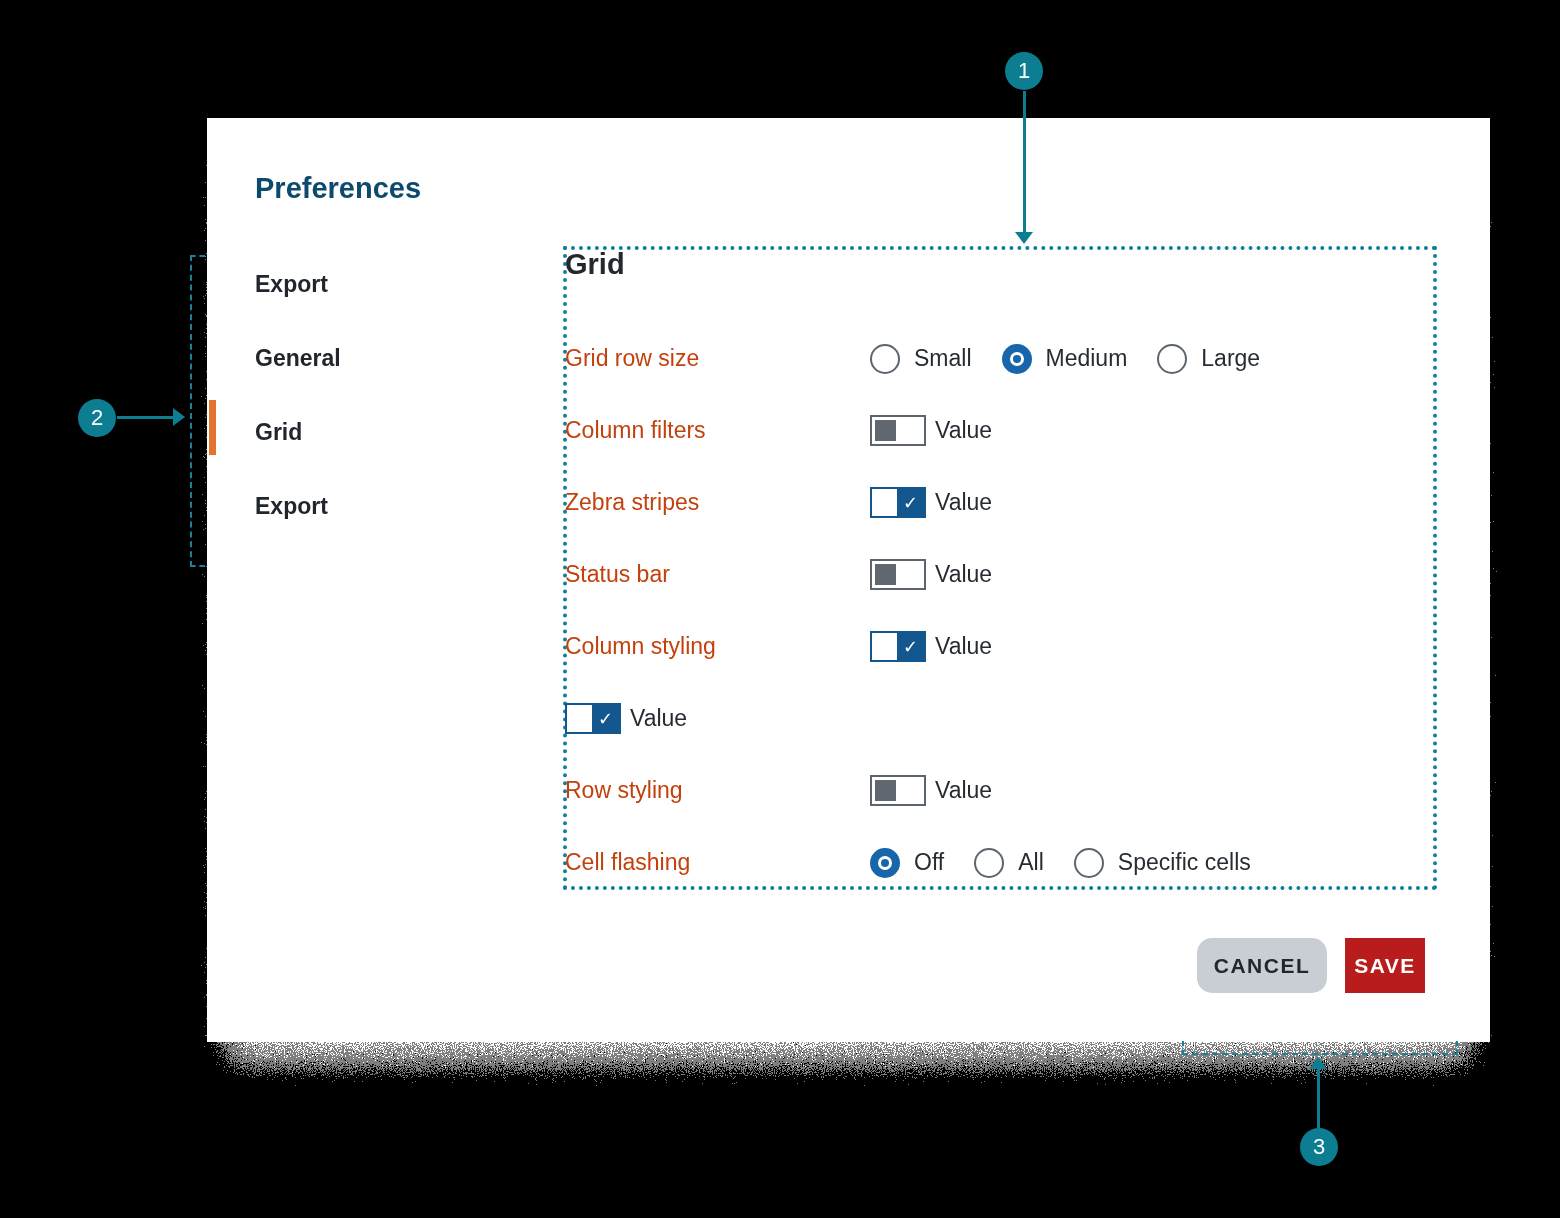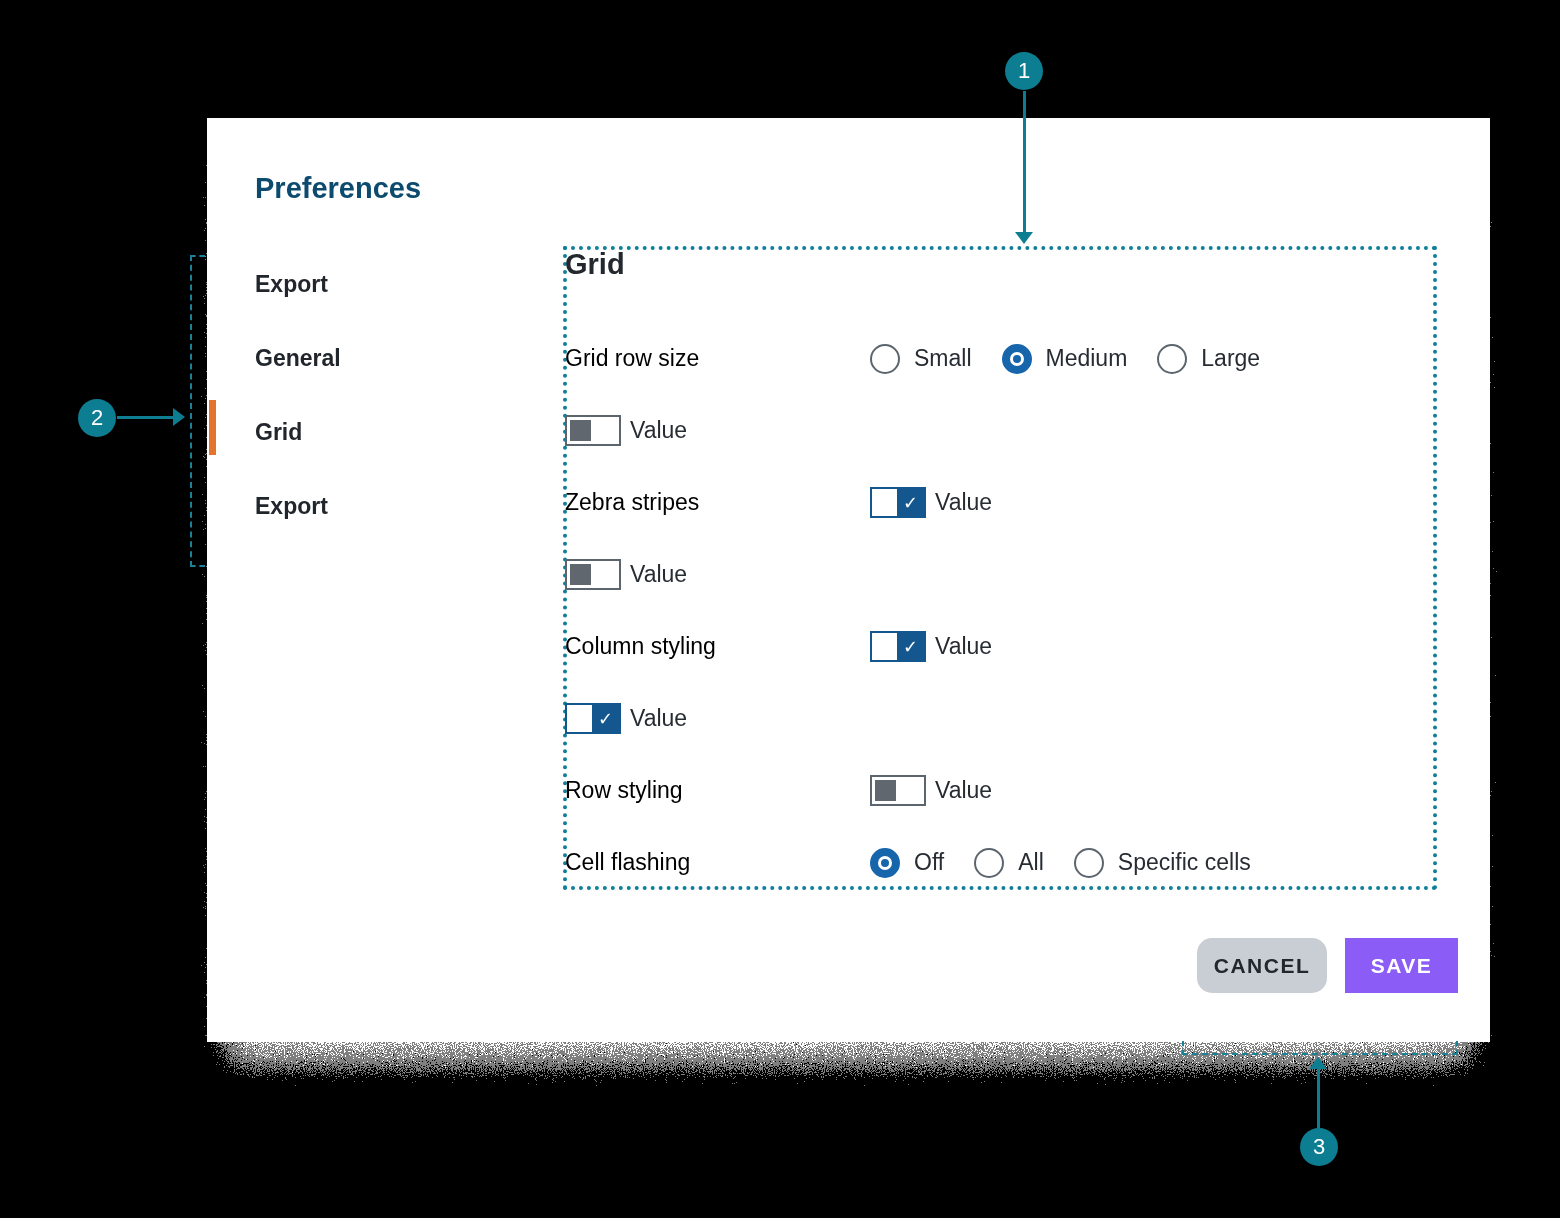--- a/index.html
+++ b/index.html
@@ -17,21 +17,21 @@
   .side-item{position:absolute;left:0;height:36px;line-height:36px;font-size:23px;font-weight:600;
              color:#21262c;cursor:pointer;white-space:nowrap;}
   .active-bar{position:absolute;left:2px;top:282px;width:7px;height:55px;background:#e2742d;}
 
   
   .panel{position:absolute;left:356px;top:128px;width:874px;height:644px;
          border:4px dotted #0f7f99;box-sizing:border-box;}
   .panel-heading{position:absolute;left:-2px;top:-4px;margin:0;font-size:29px;line-height:36px;
                  font-weight:600;color:#23282e;}
   .row{position:absolute;left:-2px;right:6px;height:37px;display:flex;align-items:center;}
-  .row-label{width:305px;flex:none;font-size:23px;color:#000000;}
+  .row-label{width:305px;flex:none;font-size:23px;color:#c2410c;}
   .controls{display:flex;align-items:center;}
 
   
   .opt{display:flex;align-items:center;margin-right:30px;cursor:pointer;}
   .radio{width:30px;height:30px;border-radius:50%;border:2.5px solid #5c646d;background:#fff;
          box-sizing:border-box;position:relative;margin-right:14px;flex:none;}
   .radio.sel{border:8px solid #1765ab;}
   .radio.sel::after{content:"";position:absolute;left:50%;top:50%;width:8px;height:8px;
                     margin:-4px 0 0 -4px;border-radius:50%;background:#1765ab;}
   .opt-label{font-size:23px;color:#272c33;white-space:nowrap;}
@@ -43,21 +43,21 @@
   .toggle.on{border-color:#14578f;}
   .toggle.on .thumb{left:auto;right:0;top:0;bottom:0;width:27px;background:#14578f;color:#fff;
                     display:flex;align-items:center;justify-content:center;
                     font-size:18px;font-weight:700;}
   .value-label{margin-left:9px;font-size:23px;color:#272c33;}
 
   
   .btn{position:absolute;top:820px;height:55px;border:none;font-family:inherit;font-size:21px;
        font-weight:700;letter-spacing:1.5px;cursor:pointer;}
   .btn.cancel{left:990px;width:130px;background:#c9ced4;color:#22272d;border-radius:15px;}
-  .btn.save{left:1138px;width:113px;background:#8b5cf6;color:#fff;}
+  .btn.save{left:1138px;width:80px;background:#b91c1c;color:#fff;}
 
   
   .marker{position:absolute;width:38px;height:38px;border-radius:50%;background:#0d7e92;color:#fff;
           display:flex;align-items:center;justify-content:center;font-size:22px;z-index:5;}
   .aline{position:absolute;background:#0d7e92;z-index:5;}
   .ahead{position:absolute;width:0;height:0;z-index:5;}
   .ahead.down{border-left:9px solid transparent;border-right:9px solid transparent;
               border-top:12px solid #0d7e92;}
   .ahead.right{border-top:9px solid transparent;border-bottom:9px solid transparent;
                border-left:12px solid #0d7e92;}
@@ -116,37 +116,39 @@
                 <div class="radio sel"></div>
                 <div class="opt-label">Medium</div>
               </div>
               <div class="opt">
                 <div class="radio"></div>
                 <div class="opt-label">Large</div>
               </div>
             </div>
           </div>
           <div class="row" style="top: 162px;">
+            <div class="row-label">Column filters</div>
             <div class="controls">
               <div class="toggle">
                 <div class="thumb"></div>
               </div>
               <div class="value-label">Value</div>
             </div>
           </div>
           <div class="row" style="top: 234px;">
             <div class="row-label">Zebra stripes</div>
             <div class="controls">
               <div class="toggle on">
                 <div class="thumb">✓</div>
               </div>
               <div class="value-label">Value</div>
             </div>
           </div>
           <div class="row" style="top: 306px;">
+            <div class="row-label">Status bar</div>
             <div class="controls">
               <div class="toggle">
                 <div class="thumb"></div>
               </div>
               <div class="value-label">Value</div>
             </div>
           </div>
           <div class="row" style="top: 378px;">
             <div class="row-label">Column styling</div>
             <div class="controls">

